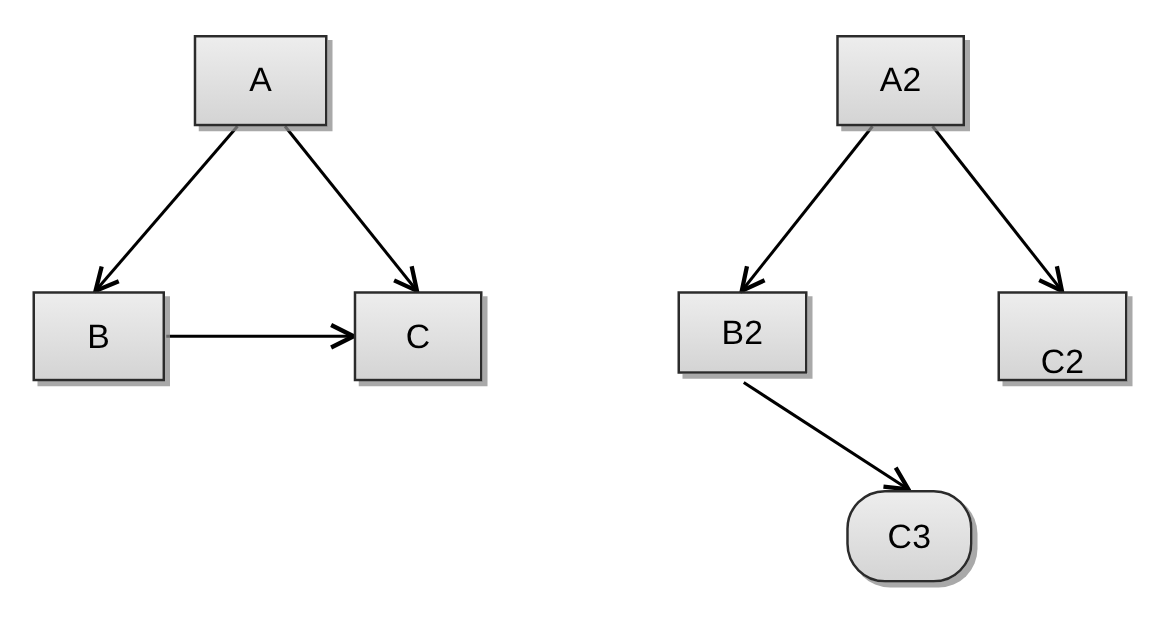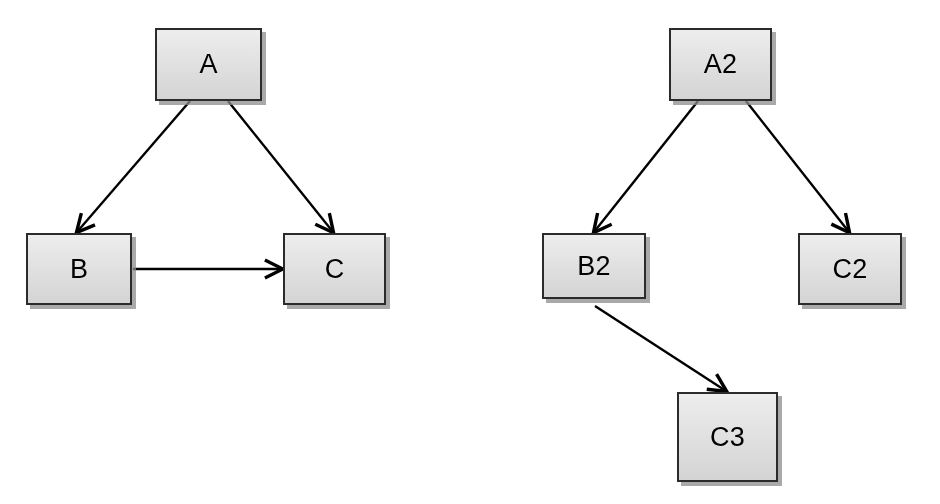--- a/index.html
+++ b/index.html
@@ -76,21 +76,21 @@
       </div>
       <div class="node" style="left: 283px; top: 233px; width: 103px; height: 72px; border-color: rgb(43, 43, 43); background: linear-gradient(rgb(237, 237, 237) 0%, rgb(212, 212, 212) 100%);">
         <span class="node-label" style="color: rgb(0, 0, 0);">C</span>
       </div>
       <div class="node" style="left: 669px; top: 28px; width: 103px; height: 73px; border-color: rgb(43, 43, 43); background: linear-gradient(rgb(237, 237, 237) 0%, rgb(212, 212, 212) 100%);">
         <span class="node-label" style="color: rgb(0, 0, 0);">A2</span>
       </div>
       <div class="node" style="left: 542px; top: 233px; width: 104px; height: 66px; border-color: rgb(43, 43, 43); background: linear-gradient(rgb(237, 237, 237) 0%, rgb(212, 212, 212) 100%);">
         <span class="node-label" style="color: rgb(0, 0, 0);">B2</span>
       </div>
-      <div class="node" style="left: 798px; top: 233px; width: 104px; height: 72px; border-color: rgb(43, 43, 43); background: linear-gradient(rgb(237, 237, 237) 0%, rgb(212, 212, 212) 100%);">
+      <div class="node" style="left: 798px; top: 233px; width: 104px; height: 72px; border-color: rgb(43, 43, 43); background: linear-gradient(rgb(237, 237, 237) 0%, rgb(212, 212, 212) 100%); align-items: flex-end;">
         <span class="node-label" style="color: rgb(0, 0, 0);">C2</span>
       </div>
-      <div class="node" style="left: 677px; top: 392px; width: 101px; height: 90px; border-color: rgb(43, 43, 43); background: linear-gradient(rgb(237, 237, 237) 0%, rgb(212, 212, 212) 100%);">
+      <div class="node" style="left: 677px; top: 392px; width: 101px; height: 74px; border-color: rgb(43, 43, 43); background: linear-gradient(rgb(237, 237, 237) 0%, rgb(212, 212, 212) 100%); border-radius: 31px;">
         <span class="node-label" style="color: rgb(0, 0, 0);">C3</span>
       </div>
     </div>
 
 </div>
 
 </body></html>

